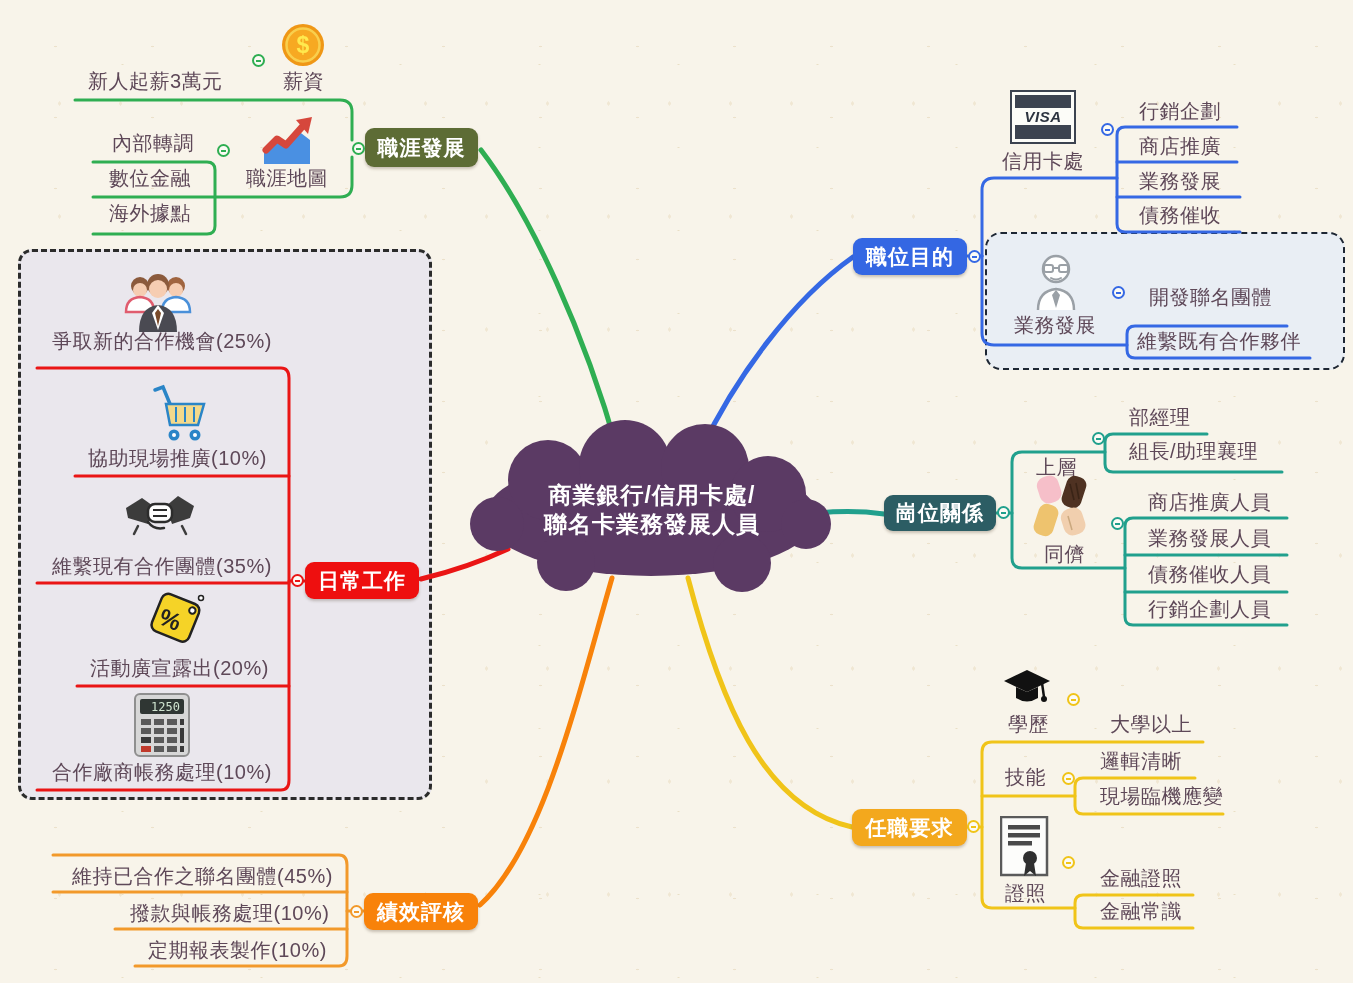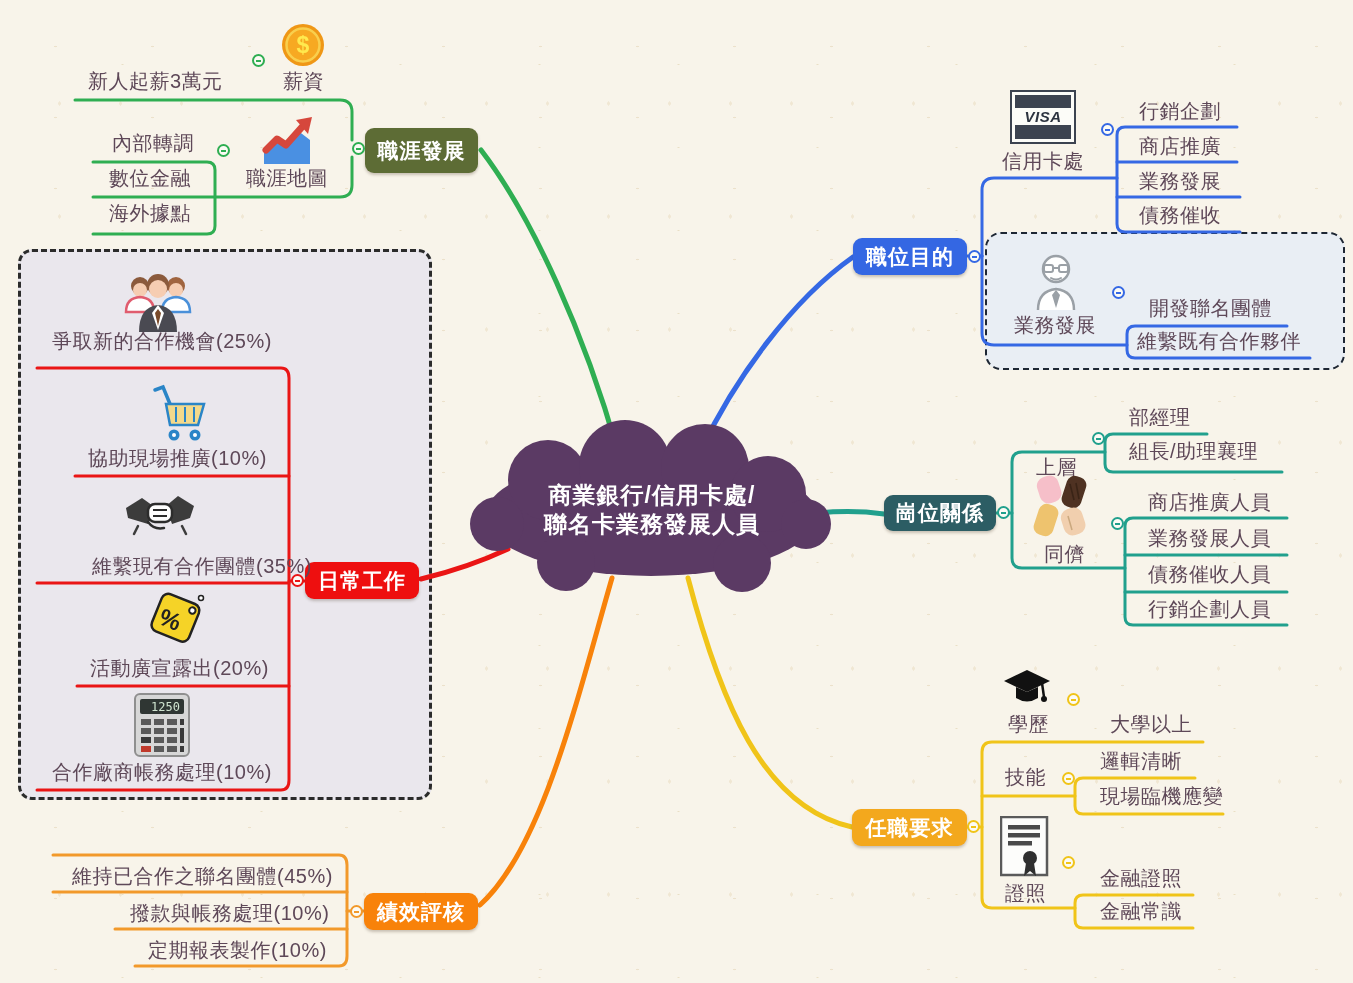--- a/index.html
+++ b/index.html
@@ -122,21 +122,21 @@
       <circle cx="806" cy="524" r="25"></circle>
       <circle cx="566" cy="562" r="29"></circle>
       <circle cx="742" cy="563" r="29"></circle>
     </g>
   </svg>
   <div class="cloud-text">
     <div>商業銀行/信用卡處/</div>
     <div>聯名卡業務發展人員</div>
   </div>
 
-  <div class="node" style="left:365px;top:128px;width:113px;height:45px;background:#5d6c35;">職涯發展</div>
+  <div class="node" style="left:365px;top:128px;width:113px;height:39px;background:#5d6c35;">職涯發展</div>
   <div class="icon" style="left:280px;top:22px;">
     <svg width="46" height="46" viewBox="0 0 46 46">
       <circle cx="23" cy="23" r="21" fill="#ef9716"></circle>
       <circle cx="23" cy="23" r="16.5" fill="#f7a922" stroke="#f9cf4d" stroke-width="2.5"></circle>
       <text x="23" y="31" text-anchor="middle" font-size="23" font-weight="bold" fill="#ffe94e" font-family="Liberation Sans, sans-serif">$</text>
     </svg>
   </div>
   <div class="lbl" style="left:283px;top:70px;">薪資</div>
   <div class="lbl" style="left:88px;top:70px;">新人起薪3萬元</div>
   <div class="icon" style="left:260px;top:112px;">
@@ -179,21 +179,21 @@
       <path d="M7 58 Q7 39 25 37 Q43 39 43 58" fill="#fff" stroke="#9aa0a6" stroke-width="2.5"></path>
       <polygon points="25,38 29,43 25,56 21,43" fill="#9aa0a6"></polygon>
       <circle cx="25" cy="17" r="13" fill="#fff" stroke="#9aa0a6" stroke-width="2.5"></circle>
       <rect x="13" y="13" width="9" height="7" rx="2" fill="none" stroke="#9aa0a6" stroke-width="2"></rect>
       <rect x="28" y="13" width="9" height="7" rx="2" fill="none" stroke="#9aa0a6" stroke-width="2"></rect>
       <line x1="22" y1="16" x2="28" y2="16" stroke="#9aa0a6" stroke-width="2"></line>
       <path d="M20 26 Q25 29 30 26" fill="none" stroke="#9aa0a6" stroke-width="2" stroke-linecap="round"></path>
     </svg>
   </div>
   <div class="lbl" style="left:1014px;top:314px;">業務發展</div>
-  <div class="lbl" style="left:1149px;top:297px;">開發聯名團體</div>
+  <div class="lbl" style="left:1149px;top:286px;">開發聯名團體</div>
   <div class="lbl" style="left:1137px;top:330px;">維繫既有合作夥伴</div>
   <div class="collapse" style="left:968px;top:250px;color:#3568e4;">
       <span class="bar"></span>
     </div>
   <div class="collapse" style="left:1101px;top:123px;color:#3568e4;">
       <span class="bar"></span>
     </div>
   <div class="collapse" style="left:1112px;top:286px;color:#3568e4;">
       <span class="bar"></span>
     </div>
@@ -312,21 +312,21 @@
       <polygon points="2,22 18,12 32,22 24,38 4,32" fill="#3c3c3c"></polygon>
       <polygon points="70,20 54,10 42,20 48,38 66,32" fill="#3c3c3c"></polygon>
       <rect x="24" y="18" width="24" height="18" rx="7" fill="#fff" stroke="#2c2c2c" stroke-width="2.5"></rect>
       <line x1="29" y1="24" x2="43" y2="24" stroke="#2c2c2c" stroke-width="2"></line>
       <line x1="29" y1="30" x2="43" y2="30" stroke="#2c2c2c" stroke-width="2"></line>
       <path d="M24 36 Q30 44 40 42" fill="none" stroke="#2c2c2c" stroke-width="2.5" stroke-linecap="round"></path>
       <line x1="14" y1="40" x2="10" y2="48" stroke="#3c3c3c" stroke-width="2.5" stroke-linecap="round"></line>
       <line x1="58" y1="40" x2="62" y2="48" stroke="#3c3c3c" stroke-width="2.5" stroke-linecap="round"></line>
     </svg>
   </div>
-  <div class="lbl" style="left:52px;top:555px;margin-left:40px;">維繫現有合作團體(35%)</div>
+  <div class="lbl" style="left:52px;top:555px;">維繫現有合作團體(35%)</div>
   <div class="icon" style="left:145px;top:590px;">
     <svg width="62" height="62" viewBox="0 0 62 62">
       <g transform="rotate(22 31 29)">
         <rect x="10" y="8" width="40" height="40" rx="7" fill="#f5d327" stroke="#222" stroke-width="2.5"></rect>
         <circle cx="43" cy="15" r="3.2" fill="#fff" stroke="#222" stroke-width="2"></circle>
         <text x="26" y="40" text-anchor="middle" font-size="24" font-weight="bold" fill="#222" font-family="Liberation Sans, sans-serif">%</text>
       </g>
       <circle cx="56" cy="8" r="2.5" fill="#fff" stroke="#222" stroke-width="1.5"></circle>
     </svg>
   </div>

